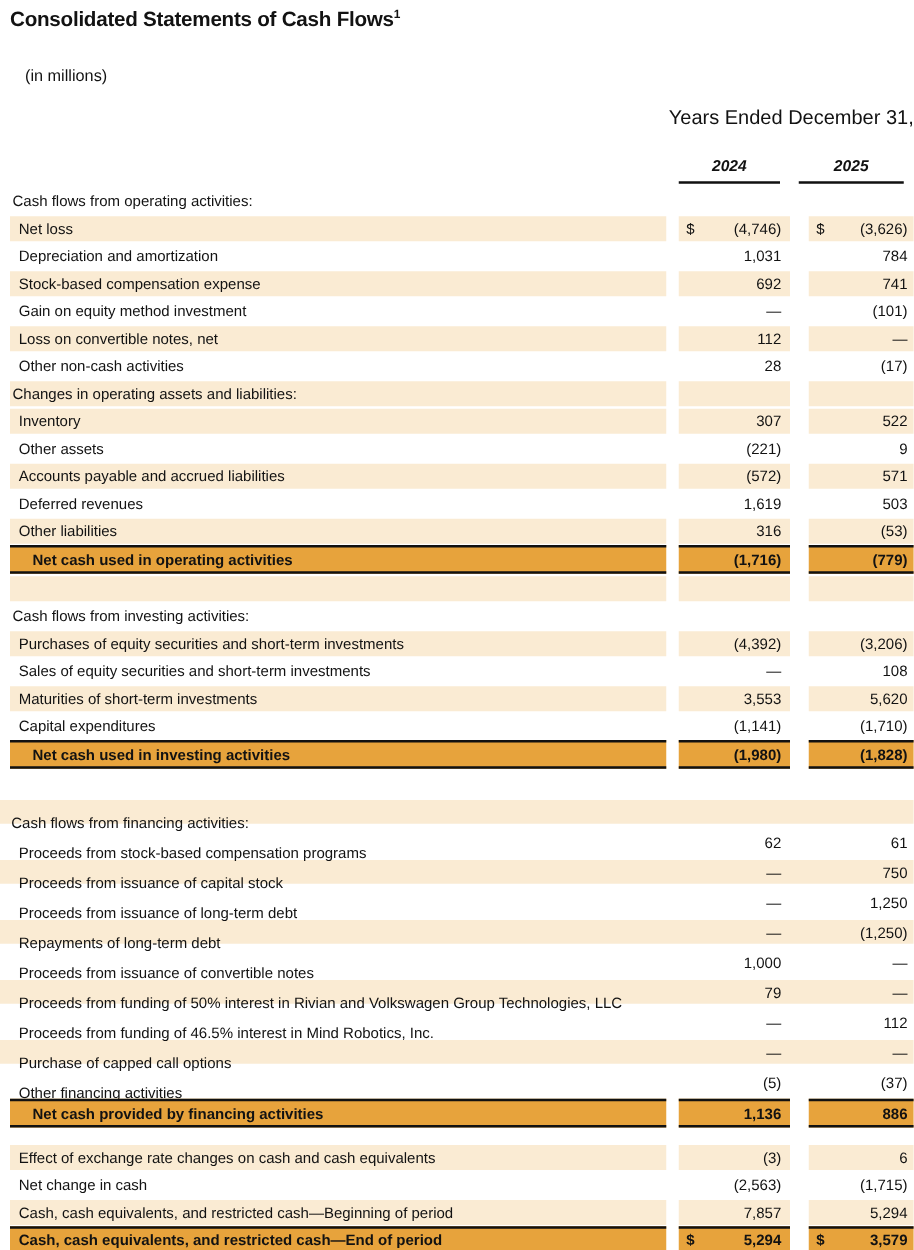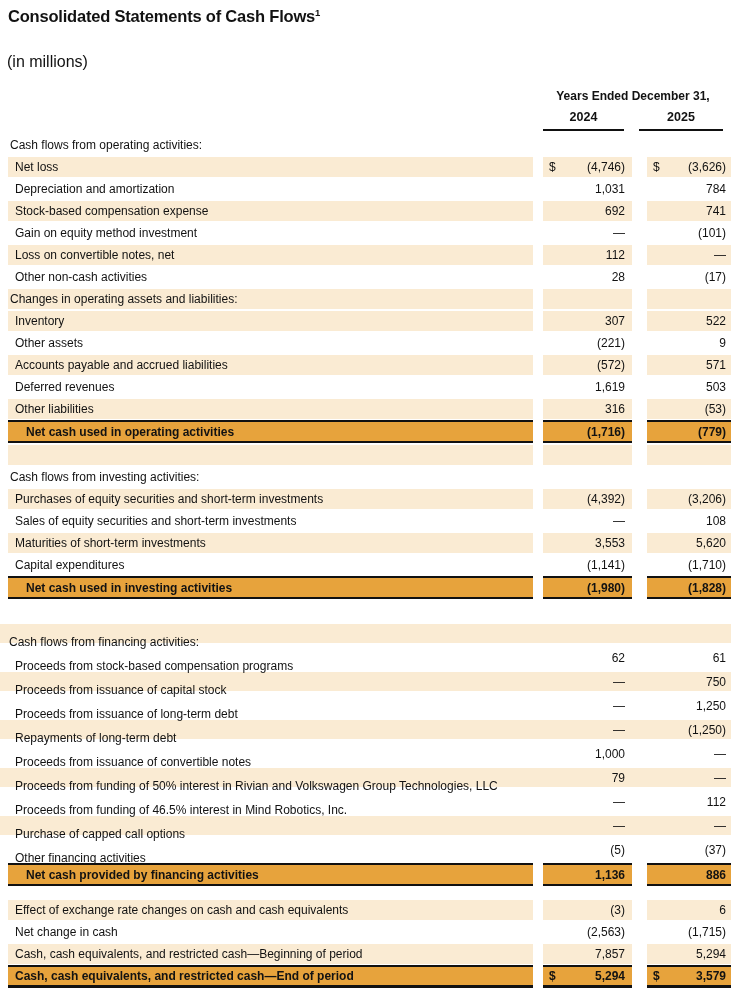--- a/index.html
+++ b/index.html
@@ -10,28 +10,28 @@
   }
   html,body{margin:0;padding:0;background:#ffffff;}
   body{
     width:731px;height:1000px;overflow:hidden;
     font-family:"Liberation Sans",sans-serif;color:var(--ink);
     -webkit-font-smoothing:antialiased;
   }
   .page{width:731px;}
   .title{font-size:16.5px;font-weight:bold;margin:7px 0 0 8px;letter-spacing:-0.2px;}
   .title sup{font-size:9.5px;font-weight:bold;vertical-align:super;line-height:0;}
-  .subtitle{font-size:16px;margin:27px 0 0 7px;}
+  .subtitle{font-size:13px;margin:27px 0 0 20px;}
 
   
   .thead{display:flex;margin-top:18px;}
   .thead .lspace{width:551px;}
   .years{width:180px;}
-  .years-title{font-size:12px;font-weight:bold;text-align:center;white-space:nowrap;margin-left:-16px;}
-  .ycols{display:flex;margin-top:7px;}
+  .years-title{font-size:16px;font-weight:normal;text-align:right;white-space:nowrap;margin-left:-16px;}
+  .ycols{display:flex;margin-top:22px;font-style:italic;}
   .ycol{font-size:12.5px;font-weight:bold;text-align:center;border-bottom:2px solid var(--rule);padding-bottom:5px;box-sizing:border-box;}
   .y1{width:81px;margin-left:-8px;}
   .ygap{width:15px;}
   .y2{width:84px;}
 
   .tbl{margin-top:4px;}
   .row{display:flex;height:20px;margin-top:2px;}
   .row>*{display:flex;align-items:center;box-sizing:border-box;}
   .cl{width:525px;margin-left:8px;padding-left:7px;font-size:12px;white-space:nowrap;}
   .g1{width:10px;}

